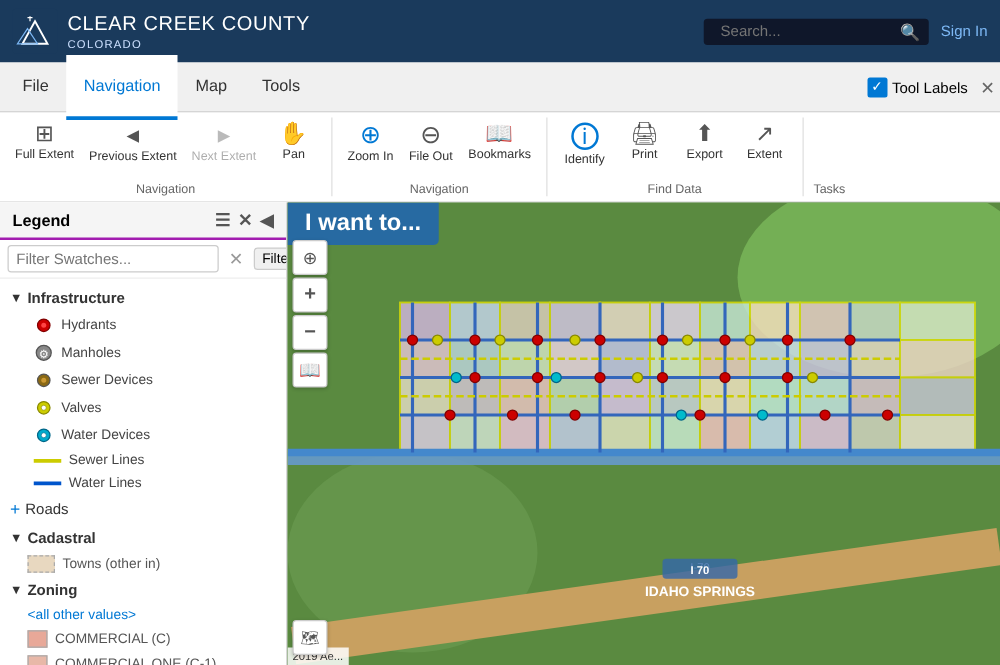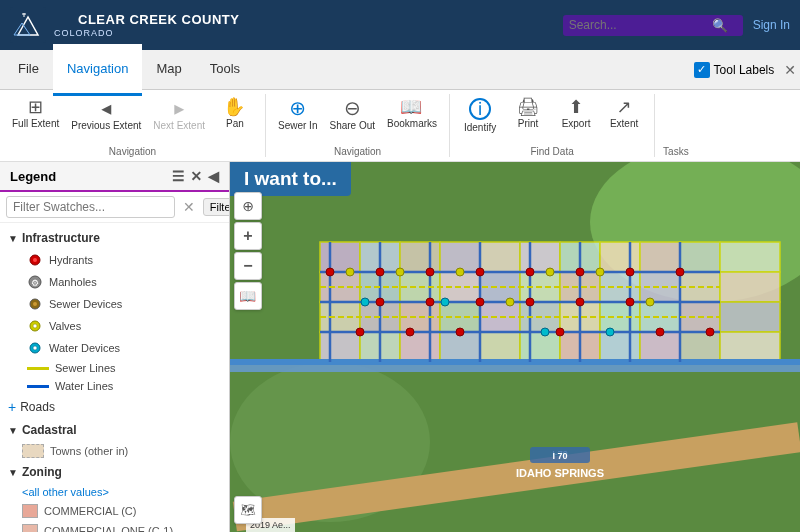--- a/index.html
+++ b/index.html
@@ -18,47 +18,47 @@
       display: flex;
       align-items: center;
       gap: 8px;
     }
     #logo-icon {
       width: 36px;
       height: 36px;
     }
     #logo-text {
       color: white;
-      font-size: 13px;
-      font-weight: bold;
+      font-size: 16px;
+      font-weight: normal;
       line-height: 1.3;
       text-transform: uppercase;
       letter-spacing: 0.5px;
-      margin-left: 24px;
     }
     #logo-sub {
       font-size: 9px;
       font-weight: normal;
       color: #cce0ff;
       text-transform: uppercase;
       letter-spacing: 1px;
     }
     #header-right {
       display: flex;
       align-items: center;
       gap: 10px;
     }
     #search-box {
       display: flex;
       align-items: center;
-      background: #4c1d95;
+      background: #0f172a;
       border-radius: 3px;
       padding: 3px 6px;
       gap: 4px;
       width: 180px;
+      justify-content: flex-end;
     }
     #search-input {
       border: none;
       outline: none;
       font-size: 12px;
       color: #999;
       background: transparent;
       width: 150px;
     }
     #sign-in-link {
@@ -345,21 +345,21 @@
     }
     #map-nav-bottom {
       position: absolute;
       bottom: 8px;
       left: 4px;
       z-index: 10;
     }
     #year-badge {
       position: absolute;
       bottom: 0;
-      left: 16px;
+      left: 0;
       background: rgba(255,255,255,0.85);
       font-size: 9px;
       padding: 2px 4px;
       color: #333;
     }
   </style>
 </head>
 <body>
 
 <div id="header">
@@ -421,25 +421,25 @@
         <span class="ribbon-btn-label">Pan</span>
       </div>
     </div>
     <div class="ribbon-group-label">Navigation</div>
   </div>
 
   <div class="ribbon-group">
     <div class="ribbon-buttons">
       <div class="ribbon-btn">
         <span class="ribbon-icon blue" style="font-size:20px;">⊕</span>
-        <span class="ribbon-btn-label">Sewer In</span>
+        <span class="ribbon-btn-label">Zoom In</span>
       </div>
       <div class="ribbon-btn">
         <span class="ribbon-icon" style="font-size:20px;">⊖</span>
-        <span class="ribbon-btn-label">Share Out</span>
+        <span class="ribbon-btn-label">File Out</span>
       </div>
       <div class="ribbon-btn">
         <span class="ribbon-icon" style="font-size:18px;">📖</span>
         <span class="ribbon-btn-label">Bookmarks</span>
       </div>
     </div>
     <div class="ribbon-group-label">Navigation</div>
   </div>
 
   <div class="ribbon-group">

